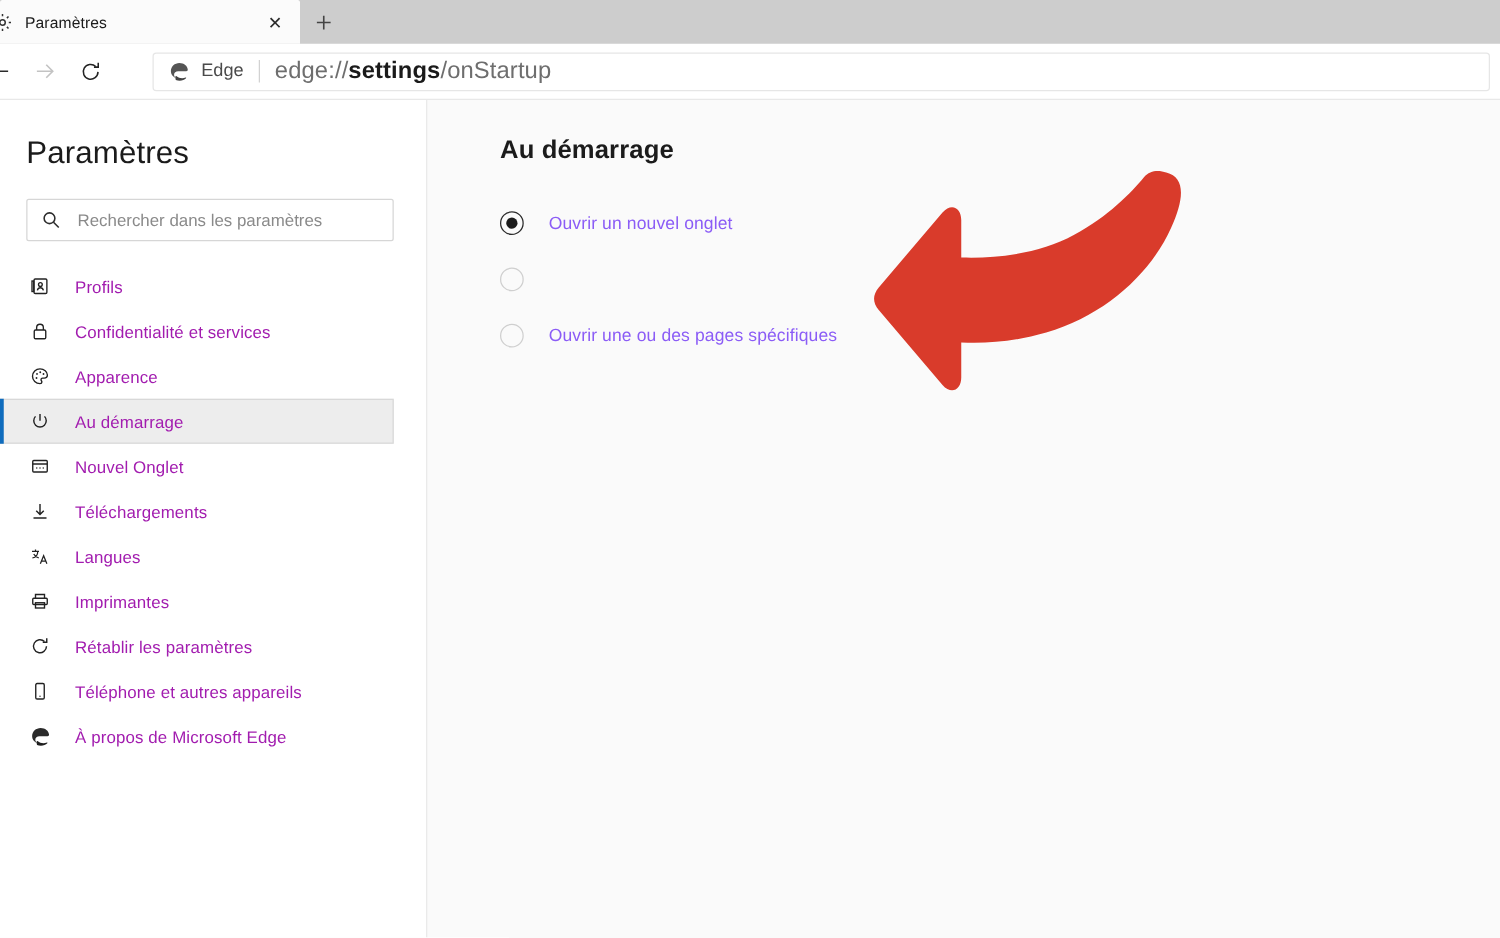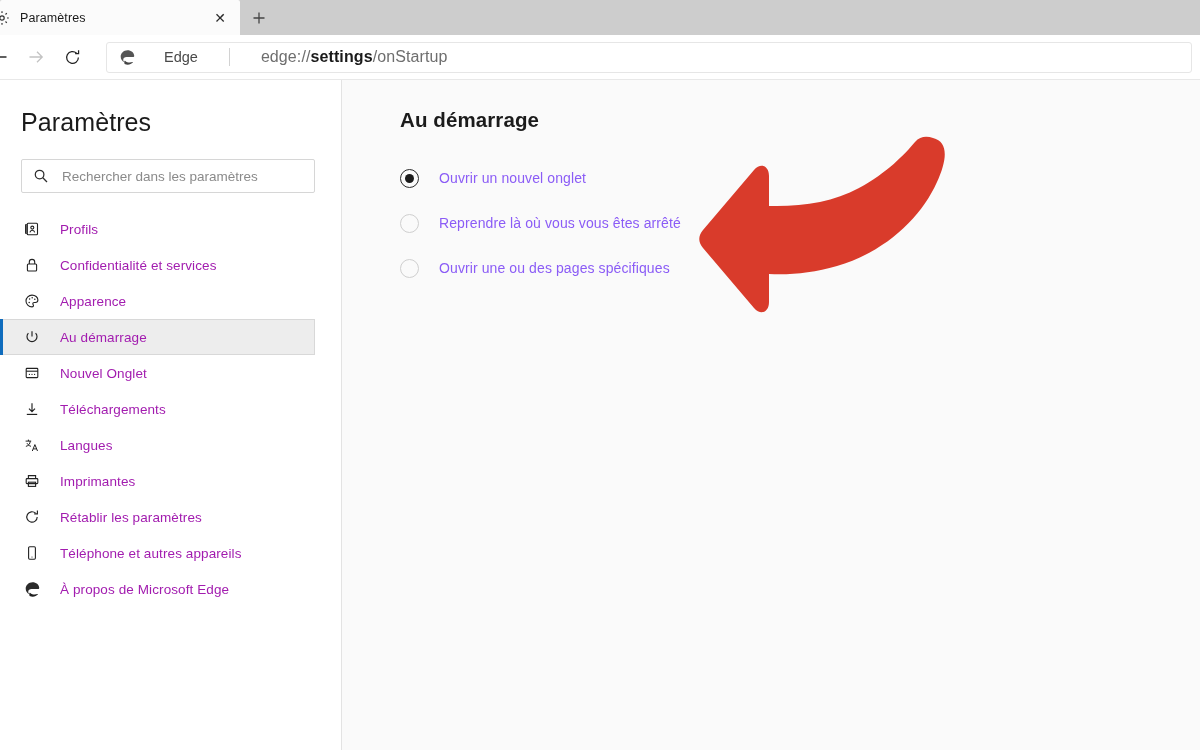--- a/index.html
+++ b/index.html
@@ -87,45 +87,44 @@
     cursor: pointer;
     flex: 0 0 auto;
   }
   .navbtn.back { margin-left: -18px; color: #2b2b2b; }
   .navbtn.fwd  { color: #c3c3c3; }
   .navbtn.reload { color: #232323; }
 
   .omnibox {
     flex: 1 1 auto;
     height: 31px;
-    margin-left: 16px;
+    margin-left: 32px;
     background: #ffffff;
     border: 1px solid #e6e6e6;
     border-radius: 3px;
     display: flex;
     align-items: center;
     padding: 0 12px;
     box-shadow: 0 0 0 0 rgba(0,0,0,0);
-    gap: 19px;
   }
   .omni-brand-icon { width: 18px; height: 18px; flex: 0 0 18px; display: flex; align-items: center; }
   .omni-brand-label {
     font-size: 14.5px;
     color: #4a4a4a;
     margin-left: 8px;
     white-space: nowrap;
   }
   .omni-sep {
     width: 1px; height: 18px;
     background: #d2d2d2;
     margin: 0 12px;
     flex: 0 0 1px;
   }
   .omni-url {
-    font-size: 16px;
+    font-size: 19px;
     color: #6e6e6e;
     white-space: nowrap;
     letter-spacing: .1px;
   }
   .omni-url .host { color: #1a1a1a; font-weight: bold; }
 
   
   .page { flex: 1 1 auto; display: flex; background: #ffffff; min-height: 0; }
 
   .sidebar {
@@ -463,21 +462,20 @@
 
         <div class="radio-row">
           <span class="radio checked">
             <span class="dot"></span>
           </span>
           <span class="radio-label">Ouvrir un nouvel onglet</span>
         </div>
 
         <div class="radio-row">
           <span class="radio"></span>
-          <span class="radio-label">Reprendre là où vous vous êtes arrêté</span>
         </div>
 
         <div class="radio-row">
           <span class="radio"></span>
           <span class="radio-label">Ouvrir une ou des pages spécifiques</span>
         </div>
 
       </div>
 
       <svg class="annotation-arrow" viewBox="0 0 275 220">

